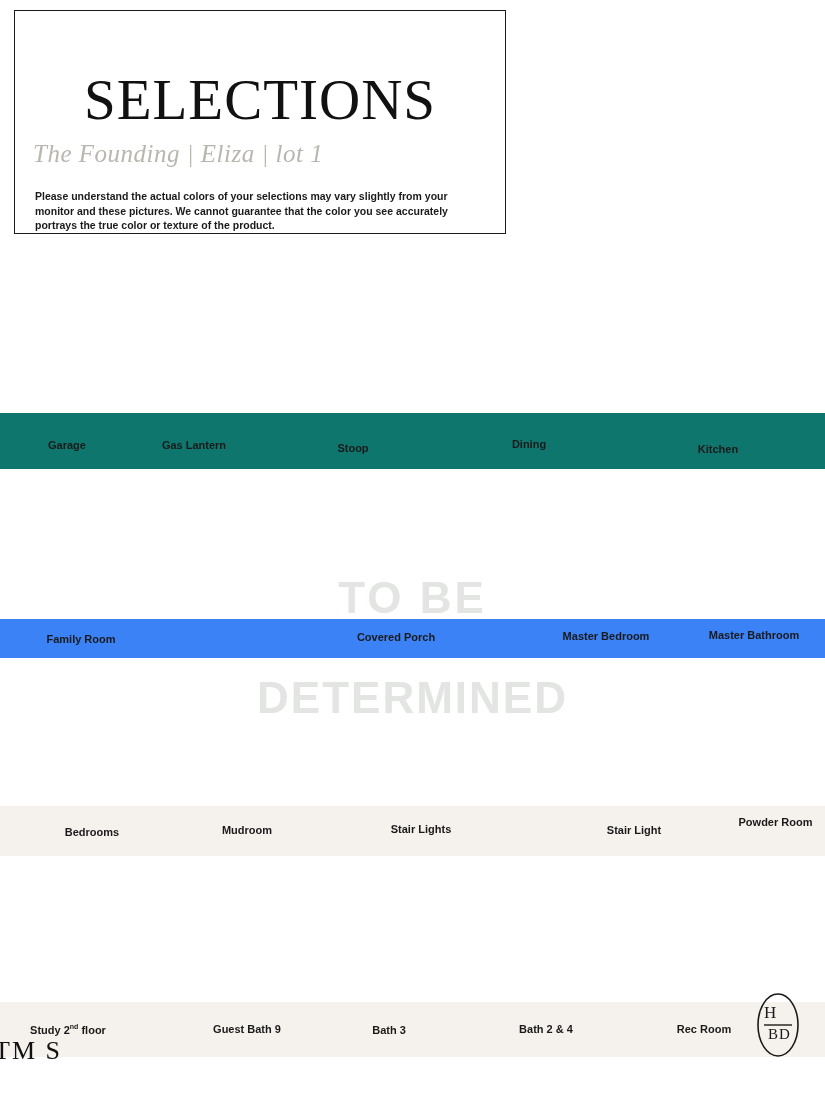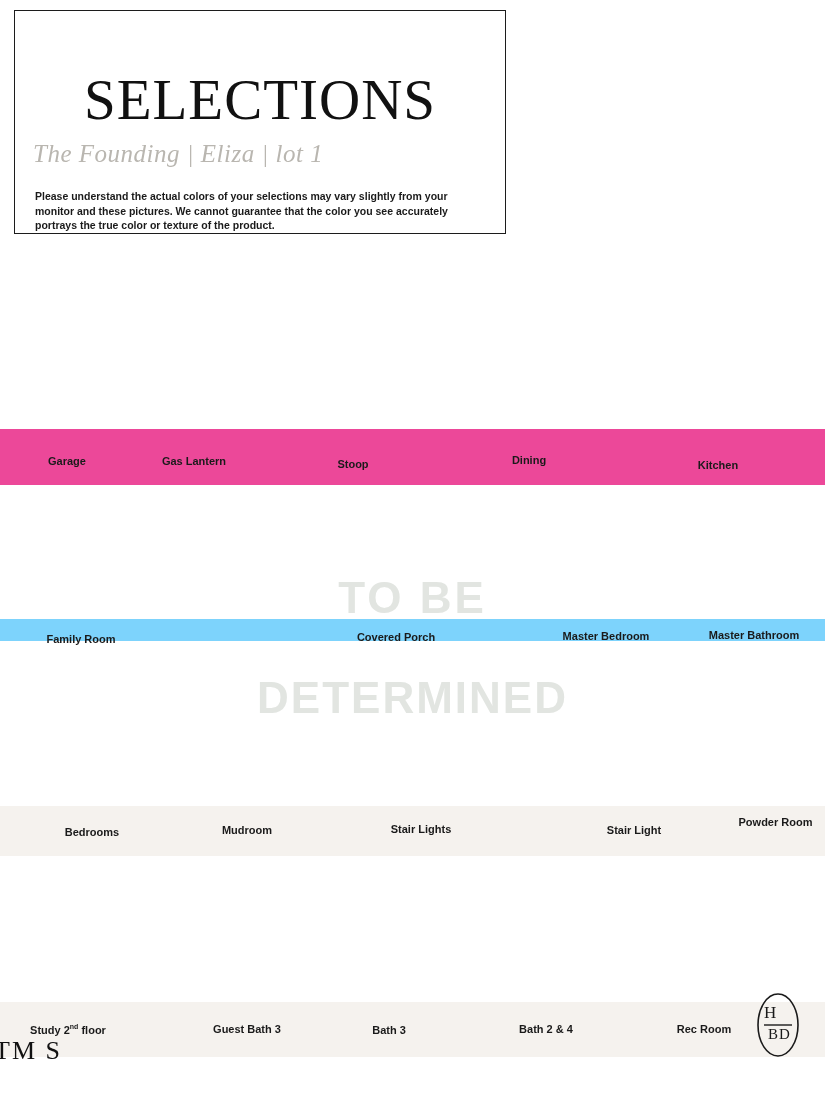--- a/index.html
+++ b/index.html
@@ -136,43 +136,43 @@
   <div class="subtitle">The Founding  |  Eliza  |  lot 1</div>
   <div class="disclaimer">Please understand the actual colors of your selections may vary slightly from your monitor and these pictures. We cannot guarantee that the color you see accurately portrays the true color or texture of the product.</div>
 </div>
 
 <div class="watermark">
   <span>TO BE</span>
   <span class="w2">DETERMINED</span>
 </div>
 
 <div id="bands-root">
-    <div class="band" style="top: 413px; height: 56px; background: #ec4899; margin-top: 16px;">
+    <div class="band" style="top: 413px; height: 56px; background: #0f766e;">
       <div class="band-cell" style="left: 67px; top: 26px;">Garage</div>
       <div class="band-cell" style="left: 194px; top: 26px;">Gas Lantern</div>
       <div class="band-cell" style="left: 353px; top: 29px;">Stoop</div>
       <div class="band-cell" style="left: 529px; top: 25px;">Dining</div>
       <div class="band-cell" style="left: 718px; top: 30px;">Kitchen</div>
     </div>
-    <div class="band" style="top: 619px; height: 22px; background: #7dd3fc;">
+    <div class="band" style="top: 619px; height: 39px; background: #3b82f6;">
       <div class="band-cell" style="left: 81px; top: 14px;">Family Room</div>
       <div class="band-cell" style="left: 396px; top: 12px;">Covered Porch</div>
       <div class="band-cell" style="left: 606px; top: 11px;">Master Bedroom</div>
       <div class="band-cell" style="left: 754px; top: 10px;">Master Bathroom</div>
     </div>
     <div class="band" style="top: 806px; height: 50px; background: rgb(245, 242, 238);">
       <div class="band-cell" style="left: 92px; top: 20px;">Bedrooms</div>
       <div class="band-cell" style="left: 247px; top: 18px;">Mudroom</div>
       <div class="band-cell" style="left: 421px; top: 17px;">Stair Lights</div>
       <div class="band-cell" style="left: 622px; top: 18px; margin-left: 12px;">Stair Light</div>
       <div class="band-cell" style="left: 753px; top: 10px; padding-left: 45px;">Powder Room</div>
     </div>
     <div class="band" style="top: 1002px; height: 55px; background: rgb(245, 242, 238);">
       <div class="band-cell" style="left: 68px; top: 21px;">Study 2<sup style="font-size:7px">nd</sup> floor</div>
-      <div class="band-cell" style="left: 247px; top: 21px;">Guest Bath 3</div>
+      <div class="band-cell" style="left: 247px; top: 21px;">Guest Bath 9</div>
       <div class="band-cell" style="left: 389px; top: 22px;">Bath 3</div>
       <div class="band-cell" style="left: 546px; top: 21px;">Bath 2 &amp; 4</div>
       <div class="band-cell" style="left: 704px; top: 21px;">Rec Room</div>
     </div>
   </div>
 
 <div class="logo">
   <svg viewBox="0 0 54 68" width="54" height="68" xmlns="http://www.w3.org/2000/svg">
     <ellipse cx="27" cy="34" rx="20" ry="31" fill="none" stroke="#1a1a1a" stroke-width="1.6"></ellipse>
     <line x1="13" y1="34" x2="41" y2="34" stroke="#1a1a1a" stroke-width="1.4"></line>

